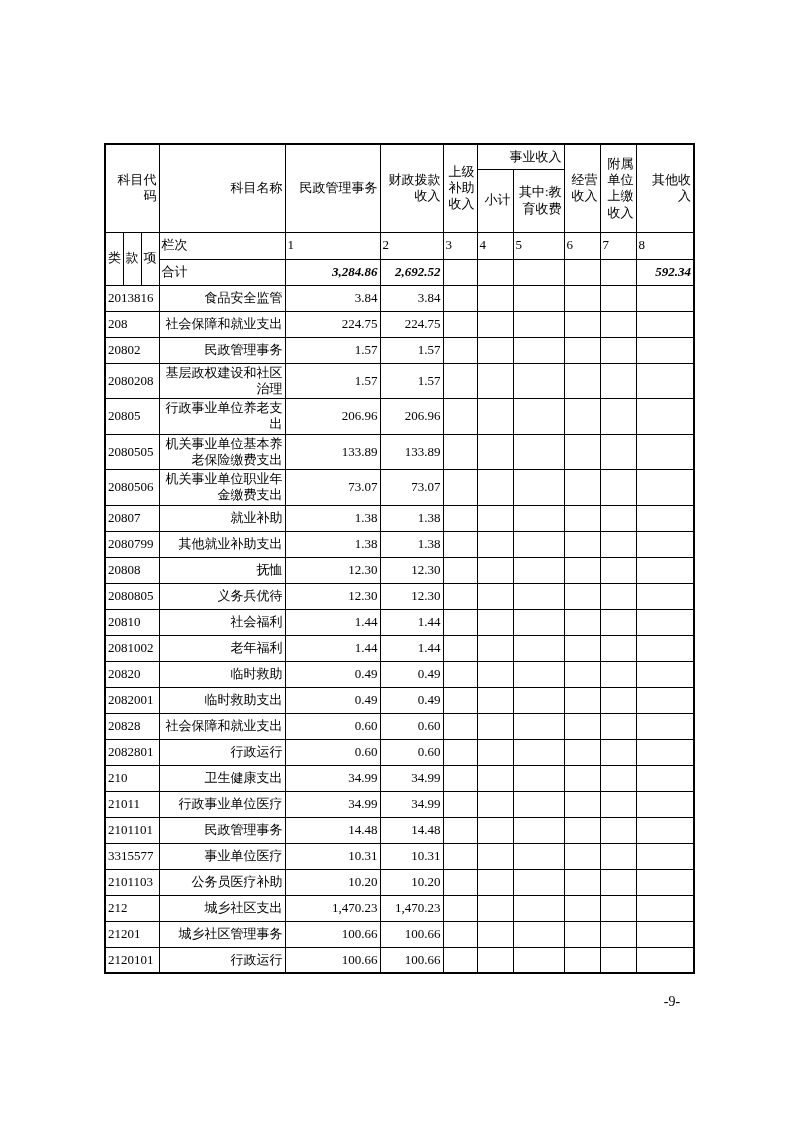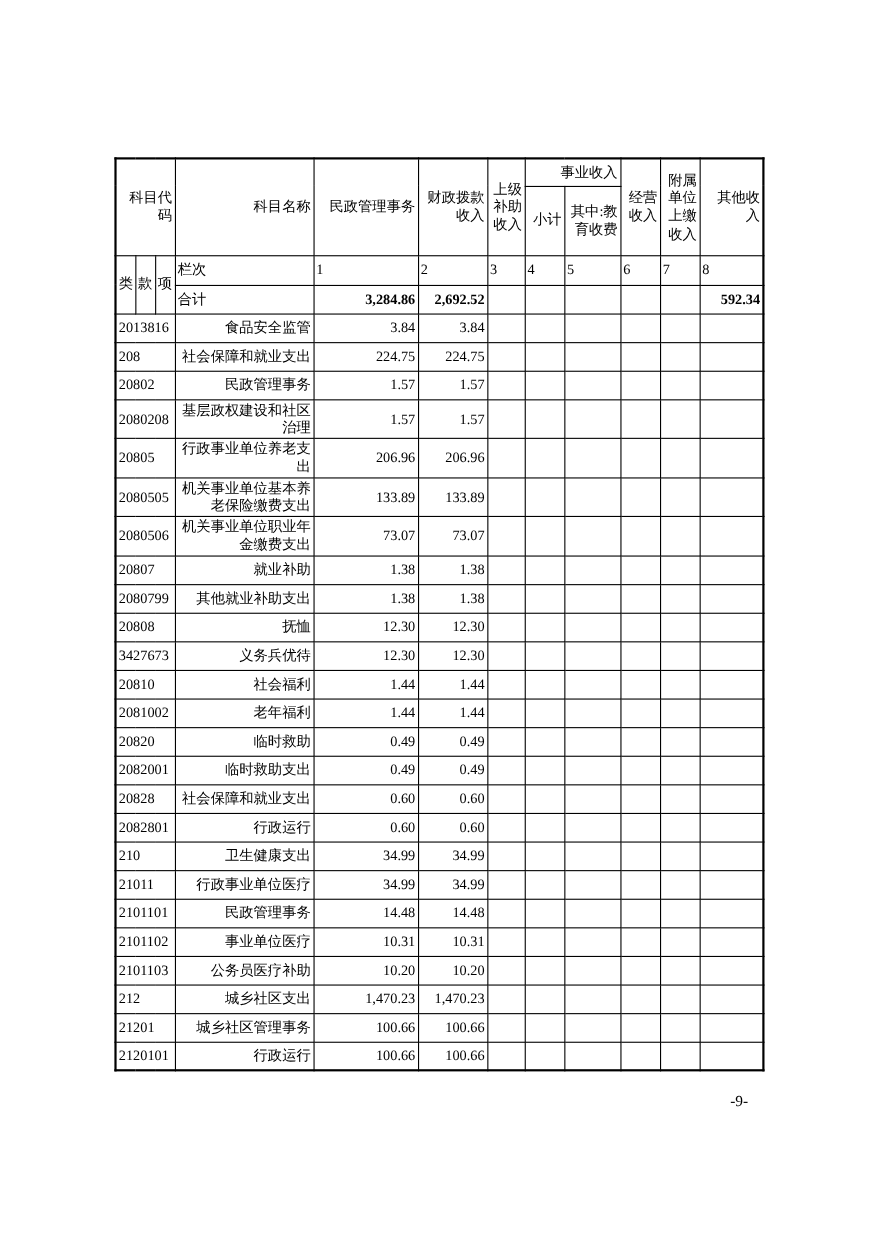--- a/index.html
+++ b/index.html
@@ -24,21 +24,21 @@
   thead th { text-align: right; white-space: pre-line; }
   tr.hdr-top   { height: 25px; }
   tr.hdr-sub   { height: 63px; }
   tr.lanci-row { height: 27px; }
   tr.total-row { height: 26px; }
   tbody tr     { height: 26px; padding-left: 31px; }
   td.cell-code { text-align: left; padding-left: 3px; }
   td.cell-name { text-align: right; padding-left: 3px; }
   td.num  { text-align: right; padding-right: 2px; }
   td.ctr  { text-align: left; }
-  tr.total-row td.num { font-weight: bold; }
+  tr.total-row td.num { font-weight: bold; font-style: italic; }
   .pagenum {
     position: absolute; left: 650px; top: 994px; width: 44px;
     font-size: 14px; text-align: center;
   }
 </style>
 </head>
 <body>
 
 <div>
 
@@ -224,21 +224,21 @@
           <td class="num">12.30</td>
           <td class="num">12.30</td>
           <td class="num"></td>
           <td class="num"></td>
           <td class="num"></td>
           <td class="num"></td>
           <td class="num"></td>
           <td class="num"></td>
         </tr>
         <tr>
-          <td class="cell-code" colspan="3">3427673</td>
+          <td class="cell-code" colspan="3">2080805</td>
           <td class="cell-name">义务兵优待</td>
           <td class="num">12.30</td>
           <td class="num">12.30</td>
           <td class="num"></td>
           <td class="num"></td>
           <td class="num"></td>
           <td class="num"></td>
           <td class="num"></td>
           <td class="num"></td>
         </tr>
@@ -344,21 +344,21 @@
           <td class="num">14.48</td>
           <td class="num">14.48</td>
           <td class="num"></td>
           <td class="num"></td>
           <td class="num"></td>
           <td class="num"></td>
           <td class="num"></td>
           <td class="num"></td>
         </tr>
         <tr>
-          <td class="cell-code" colspan="3">2101102</td>
+          <td class="cell-code" colspan="3">3315577</td>
           <td class="cell-name">事业单位医疗</td>
           <td class="num">10.31</td>
           <td class="num">10.31</td>
           <td class="num"></td>
           <td class="num"></td>
           <td class="num"></td>
           <td class="num"></td>
           <td class="num"></td>
           <td class="num"></td>
         </tr>

